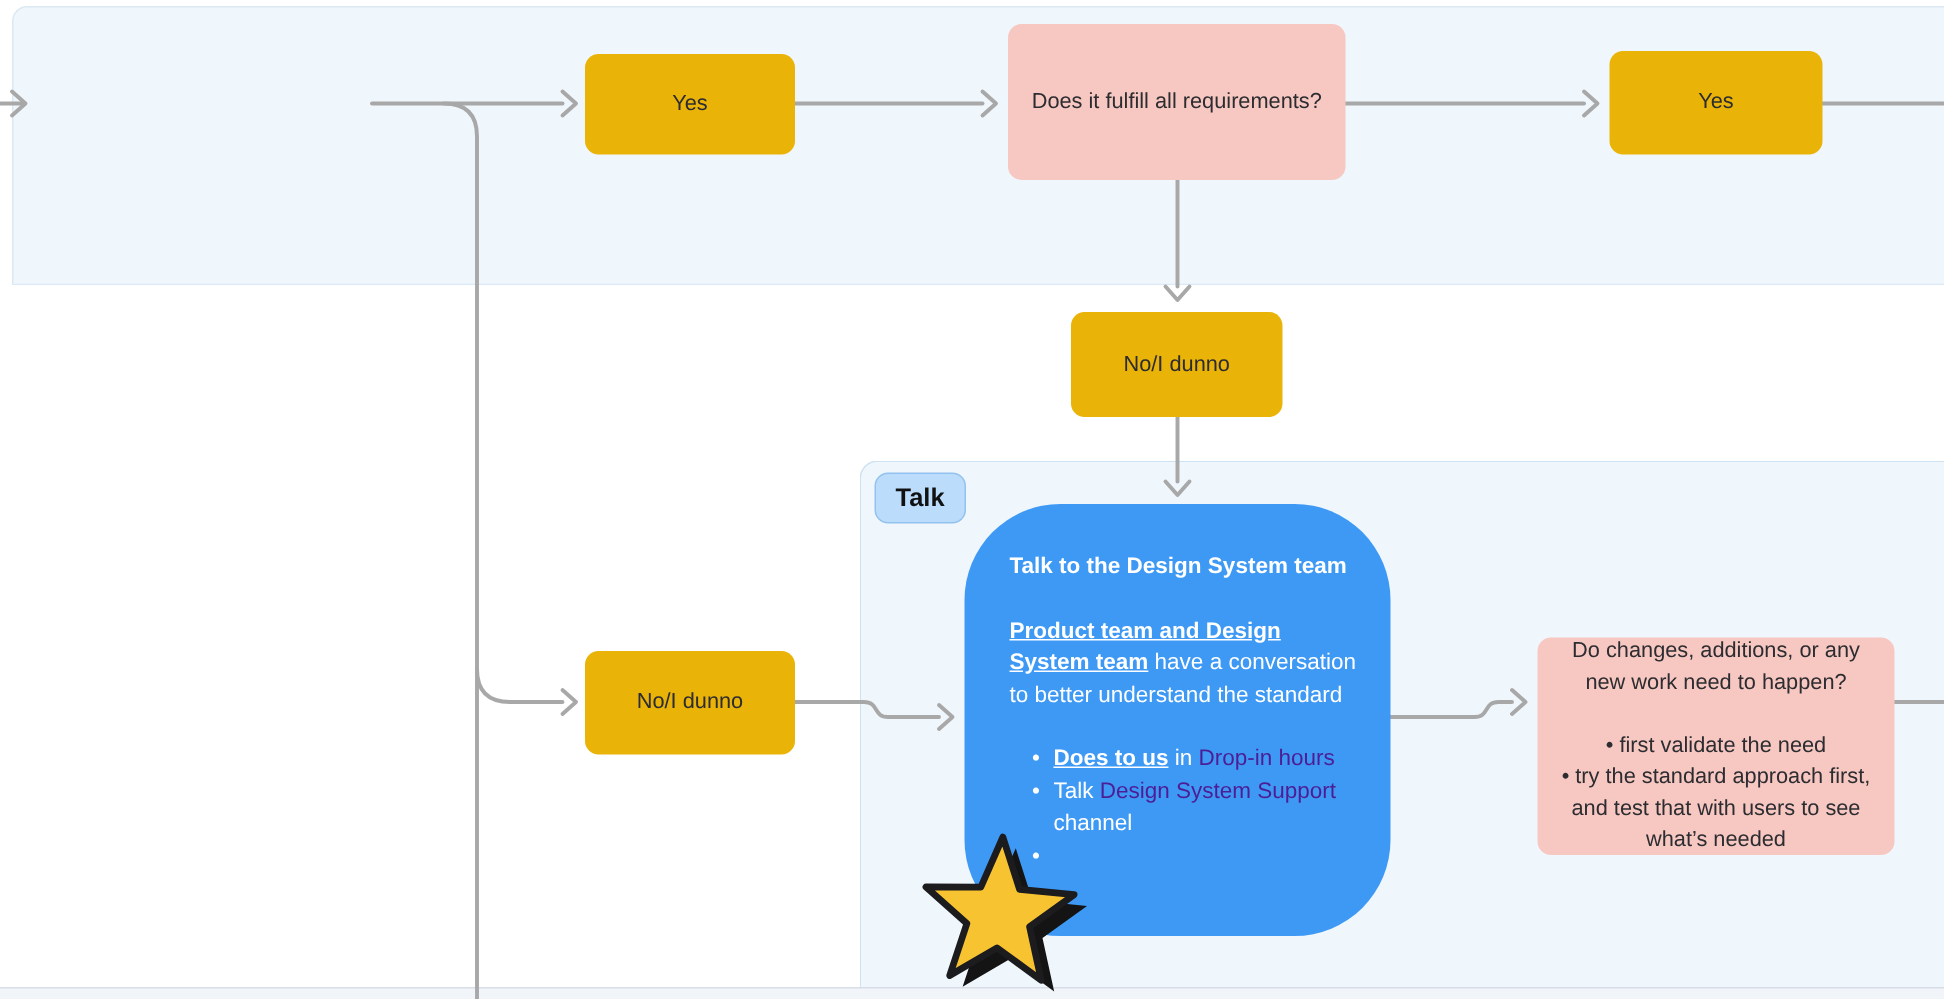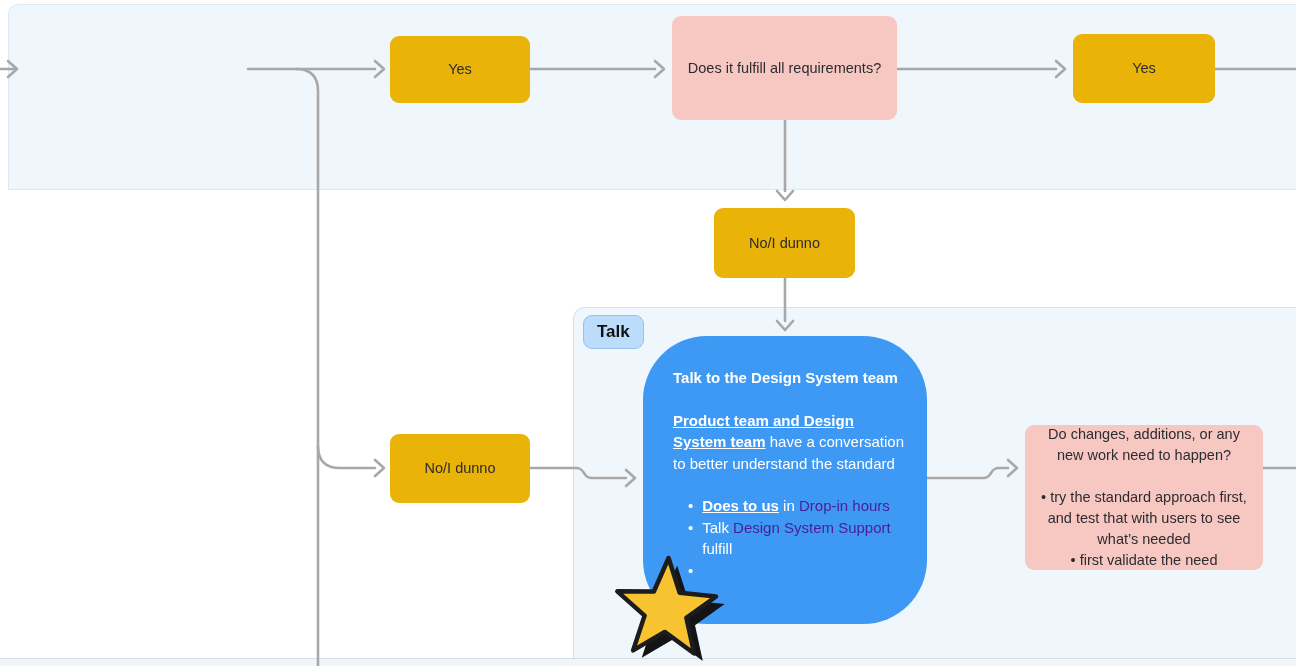--- a/index.html
+++ b/index.html
@@ -142,33 +142,33 @@
   <div class="talk-card">
     <div class="tc-title">Talk to the Design System team</div>
     <p class="tc-para"><strong>Product team and Design System team</strong><span> have a conversation to better understand the standard</span></p>
     <div class="tc-bullets">
       <div class="tc-li">
         <span class="dot">•</span>
         <span><strong>Does to us</strong><span> in </span><a class="link">Drop-in hours</a></span>
       </div>
       <div class="tc-li">
         <span class="dot">•</span>
-        <span><span>Talk </span><a class="link">Design System Support</a><span> fulfill</span></span>
+        <span><span>Talk </span><a class="link">Design System Support</a><span> channel</span></span>
       </div>
       <div class="tc-li">
         <span class="dot">•</span>
       </div>
     </div>
   </div>
 
   <div class="node pink q3" style="left:1025px;top:382px;width:238px;height:145px;margin-top:43px;">
     <div>Do changes, additions, or any new work need to happen?</div>
     <div class="q3-bullets">
+      <div class="q3-li"><span>•</span>&nbsp;<span>first validate the need</span></div>
       <div class="q3-li"><span>•</span>&nbsp;<span>try the standard approach first, and test that with users to see what’s needed</span></div>
-      <div class="q3-li"><span>•</span>&nbsp;<span>first validate the need</span></div>
     </div>
   </div>
 
   <svg class="star-svg" width="122" height="114" viewBox="0 0 122 114">
     <path d="M60 8 L72.93 42.2 L109.45 43.93 L80.92 66.8 L90.56 102.07 L60 82 L29.44 102.07 L39.08 66.8 L10.55 43.93 L47.07 42.2 Z" transform="translate(9,7)" fill="#141414"></path>
     <path d="M60 8 L72.93 42.2 L109.45 43.93 L80.92 66.8 L90.56 102.07 L60 82 L29.44 102.07 L39.08 66.8 L10.55 43.93 L47.07 42.2 Z" fill="#F7C331" stroke="#1C1C1E" stroke-width="4.5" stroke-linejoin="round"></path>
   </svg>
 
 </div>
 

